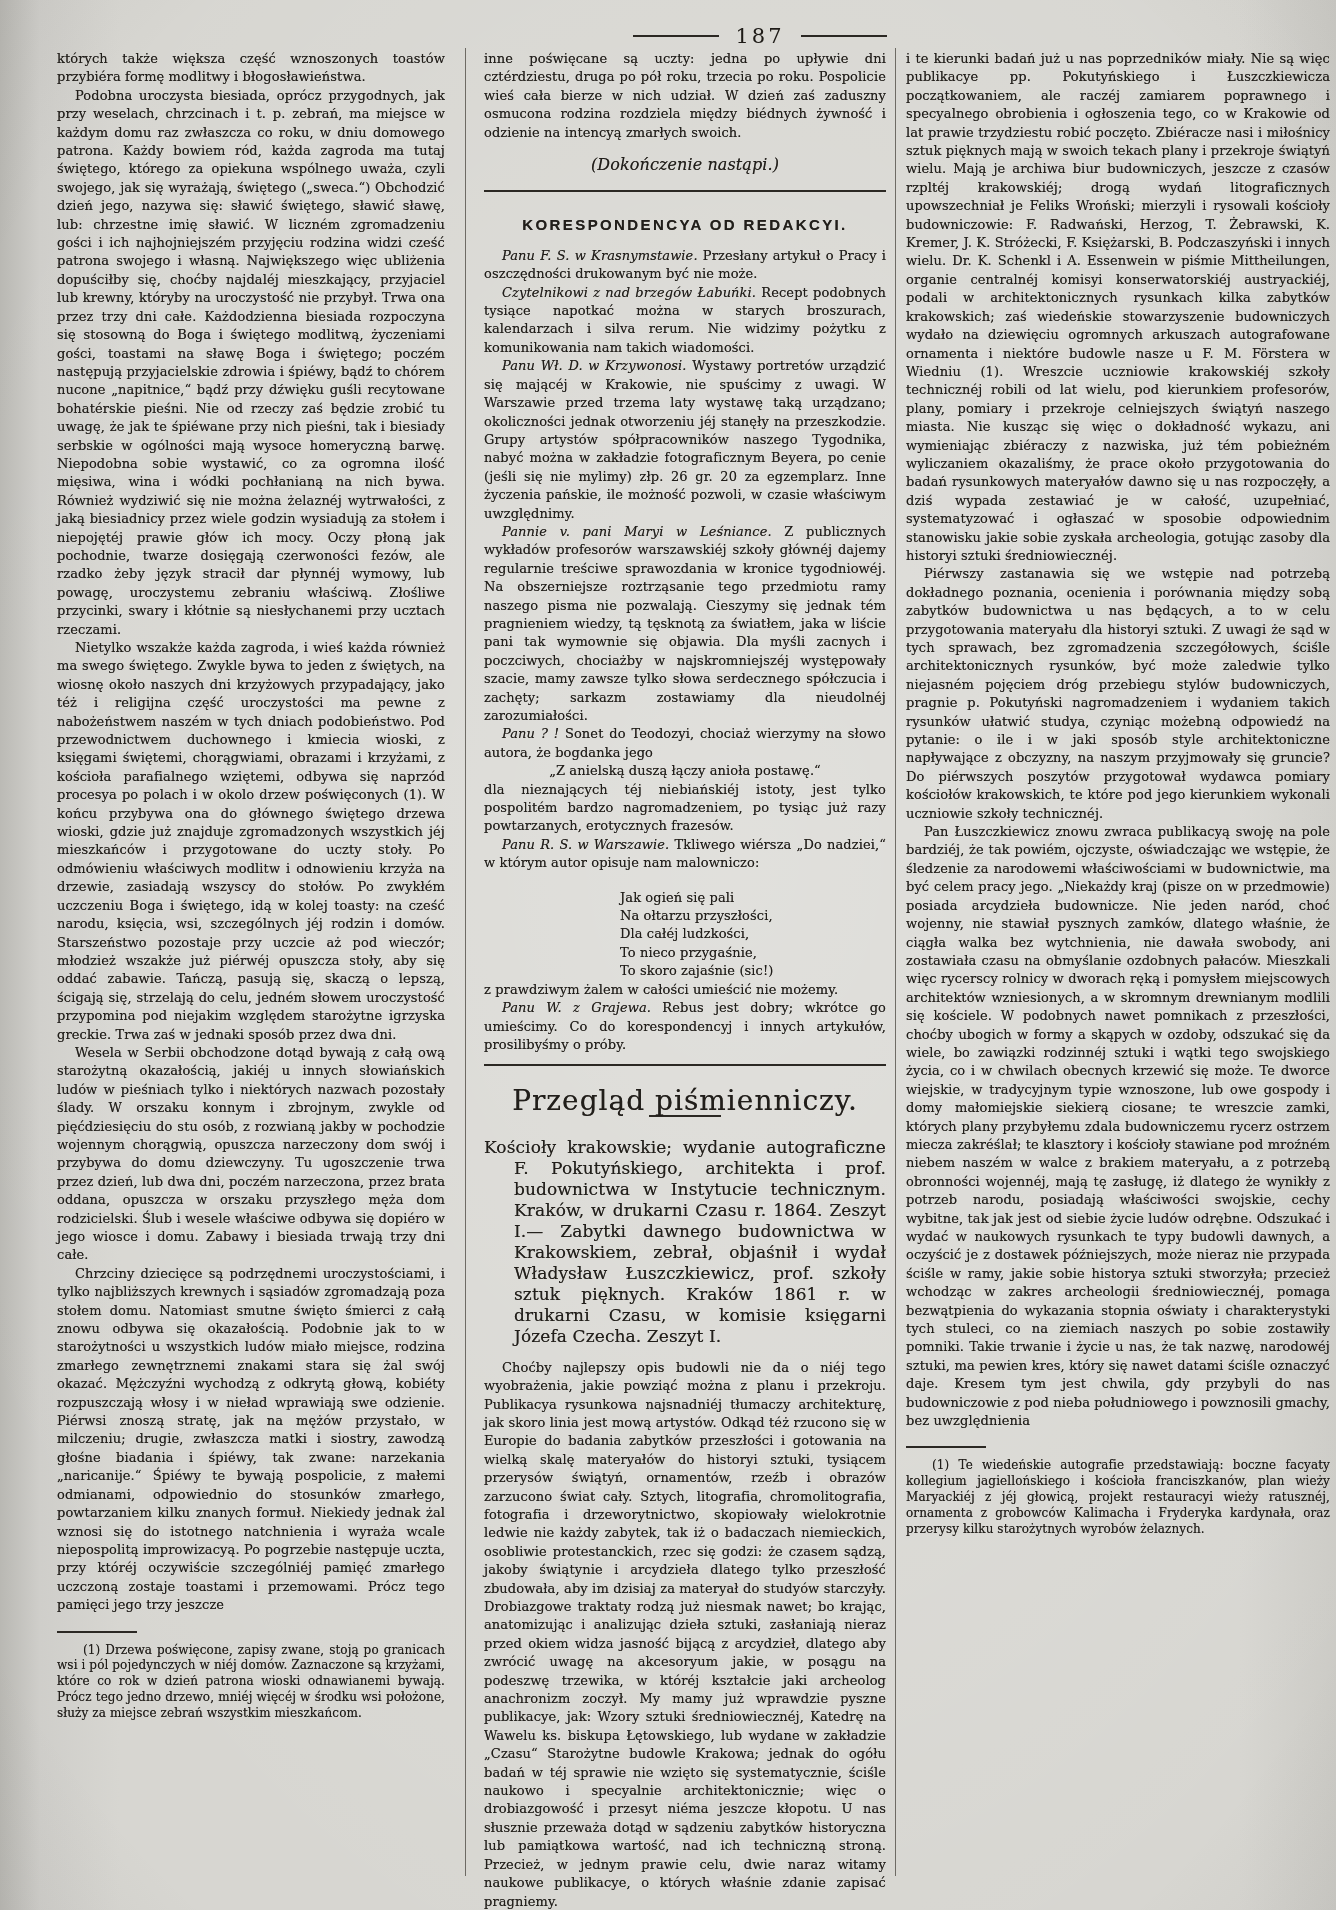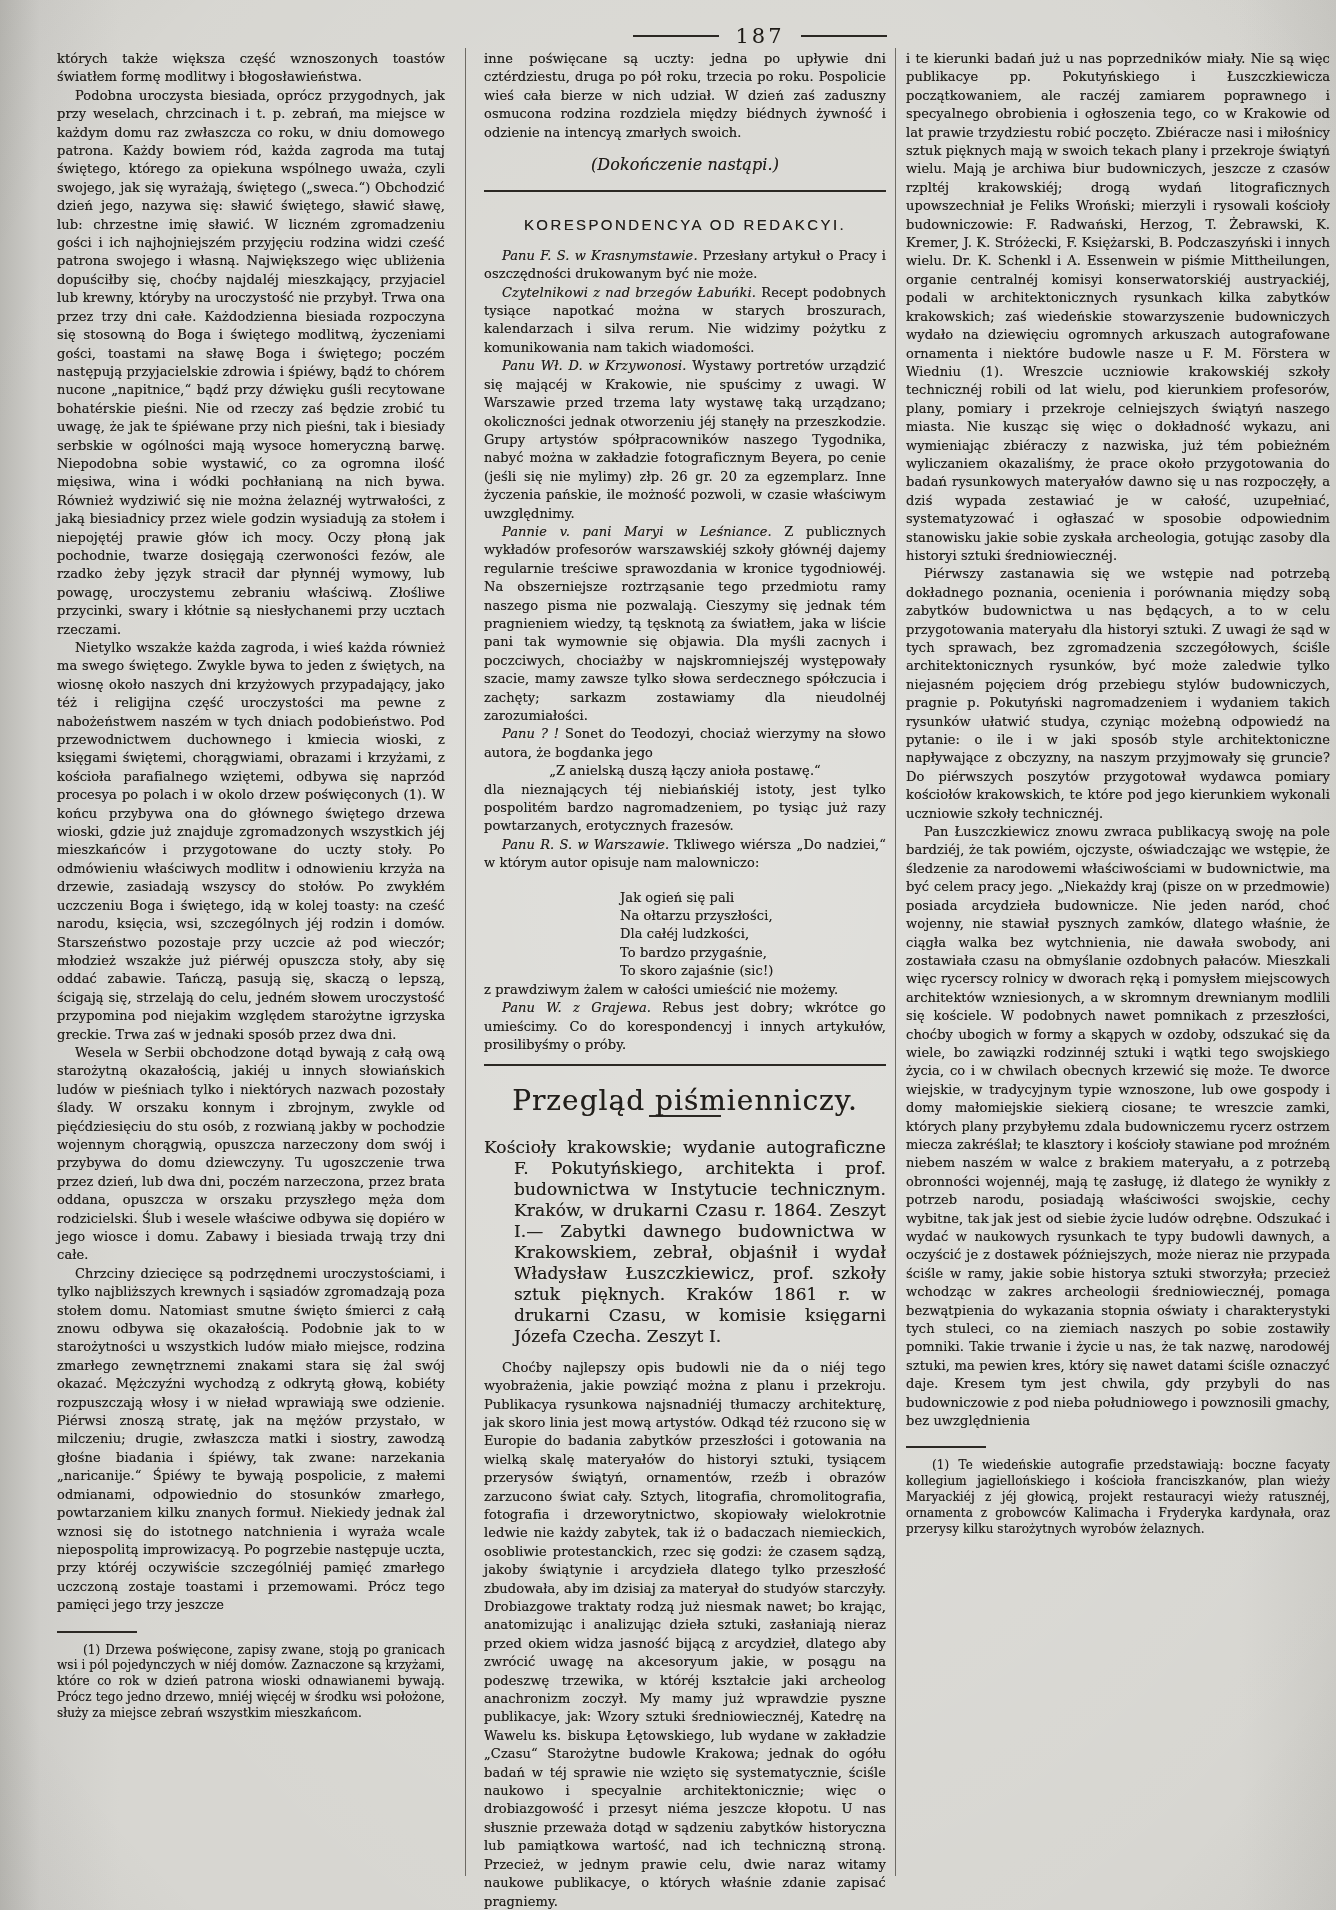--- a/index.html
+++ b/index.html
@@ -23,21 +23,21 @@
   .col p.cont{text-indent:0;}
   .vrule{position:absolute;top:48px;width:1px;height:1828px;background:#4a463f;opacity:0.75;}
   #vrule1{left:465px;}
   #vrule2{left:895px;}
   .page-head{position:absolute;top:24px;left:555px;width:410px;display:flex;
     align-items:center;justify-content:center;gap:16px;}
   .page-head .dash{width:86px;height:2px;background:#2b2823;}
   .page-head .num{font-size:21px;letter-spacing:3px;color:#1e1b17;}
   .tbc{text-align:center;font-style:italic;text-indent:0 !important;margin:14px 0 16px 0 !important;font-size:16px;}
   .xrule{height:2px;background:#2b2823;margin:10px 0 0 0;}
-  .sec-head{font-family:"Liberation Sans","DejaVu Sans",sans-serif;font-weight:normal;
+  .sec-head{font-family:"Liberation Sans","DejaVu Sans",sans-serif;font-weight:bold;
     font-size:15px;letter-spacing:2.4px;text-align:center;text-indent:0 !important;
     margin:24px 0 12px 0 !important;}
   .big-head{font-size:28px;text-align:center;text-indent:0 !important;
     margin:26px 0 4px 0 !important;letter-spacing:1px;}
   .xrule-small{width:72px;height:2px;background:#2b2823;margin:4px auto 20px auto;}
   .lead{font-style:italic;}
   .biblio{font-weight:normal;font-size:17px;line-height:21px;
     padding-left:30px;text-indent:-30px !important;margin:0 0 12px 0 !important;}
   .poem{margin:16px 0 0 136px;text-align:left;}
   .poem div{text-indent:0;}
@@ -53,21 +53,21 @@
 <div class="page-head">
   <div class="dash"></div>
   <div class="num">187</div>
   <div class="dash"></div>
 </div>
 
 <div class="vrule" id="vrule1"></div>
 <div class="vrule" id="vrule2"></div>
 
 <div class="col" id="col1">
-  <p class="cont">których także większa część wznoszonych toastów światłem formę modlitwy i błogosławieństwa.</p>
+  <p class="cont">których także większa część wznoszonych toastów przybiéra formę modlitwy i błogosławieństwa.</p>
   <p>Podobna uroczysta biesiada, oprócz przygodnych, jak przy weselach, chrzcinach i t. p. zebrań, ma miejsce w każdym domu raz zwłaszcza co roku, w dniu domowego patrona. Każdy bowiem ród, każda zagroda ma tutaj świętego, którego za opiekuna wspólnego uważa, czyli swojego, jak się wyrażają, świętego („sweca.“) Obchodzić dzień jego, nazywa się: sławić świętego, sławić sławę, lub: chrzestne imię sławić. W liczném zgromadzeniu gości i ich najhojniejszém przyjęciu rodzina widzi cześć patrona swojego i własną. Największego więc ubliżenia dopuściłby się, choćby najdaléj mieszkający, przyjaciel lub krewny, któryby na uroczystość nie przybył. Trwa ona przez trzy dni całe. Każdodzienna biesiada rozpoczyna się stosowną do Boga i świętego modlitwą, życzeniami gości, toastami na sławę Boga i świętego; poczém następują przyjacielskie zdrowia i śpiéwy, bądź to chórem nucone „napitnice,“ bądź przy dźwięku guśli recytowane bohatérskie pieśni. Nie od rzeczy zaś będzie zrobić tu uwagę, że jak te śpiéwane przy nich pieśni, tak i biesiady serbskie w ogólności mają wysoce homeryczną barwę. Niepodobna sobie wystawić, co za ogromna ilość mięsiwa, wina i wódki pochłanianą na nich bywa. Również wydziwić się nie można żelaznéj wytrwałości, z jaką biesiadnicy przez wiele godzin wysiadują za stołem i niepojętéj prawie głów ich mocy. Oczy płoną jak pochodnie, twarze dosięgają czerwoności fezów, ale rzadko żeby język stracił dar płynnéj wymowy, lub powagę, uroczystemu zebraniu właściwą. Złośliwe przycinki, swary i kłótnie są niesłychanemi przy ucztach rzeczami.</p>
   <p>Nietylko wszakże każda zagroda, i wieś każda również ma swego świętego. Zwykle bywa to jeden z świętych, na wiosnę około naszych dni krzyżowych przypadający, jako téż i religijna część uroczystości ma pewne z nabożeństwem naszém w tych dniach podobieństwo. Pod przewodnictwem duchownego i kmiecia wioski, z księgami świętemi, chorągwiami, obrazami i krzyżami, z kościoła parafialnego wziętemi, odbywa się naprzód procesya po polach i w okolo drzew poświęconych (1). W końcu przybywa ona do głównego świętego drzewa wioski, gdzie już znajduje zgromadzonych wszystkich jéj mieszkańców i przygotowane do uczty stoły. Po odmówieniu właściwych modlitw i odnowieniu krzyża na drzewie, zasiadają wszyscy do stołów. Po zwykłém uczczeniu Boga i świętego, idą w kolej toasty: na cześć narodu, księcia, wsi, szczególnych jéj rodzin i domów. Starszeństwo pozostaje przy uczcie aż pod wieczór; młodzież wszakże już piérwéj opuszcza stoły, aby się oddać zabawie. Tańczą, pasują się, skaczą o lepszą, ścigają się, strzelają do celu, jedném słowem uroczystość przypomina pod niejakim względem starożytne igrzyska greckie. Trwa zaś w jednaki sposób przez dwa dni.</p>
   <p>Wesela w Serbii obchodzone dotąd bywają z całą ową starożytną okazałością, jakiéj u innych słowiańskich ludów w pieśniach tylko i niektórych nazwach pozostały ślady. W orszaku konnym i zbrojnym, zwykle od pięćdziesięciu do stu osób, z rozwianą jakby w pochodzie wojennym chorągwią, opuszcza narzeczony dom swój i przybywa do domu dziewczyny. Tu ugoszczenie trwa przez dzień, lub dwa dni, poczém narzeczona, przez brata oddana, opuszcza w orszaku przyszłego męża dom rodzicielski. Ślub i wesele właściwe odbywa się dopiéro w jego wiosce i domu. Zabawy i biesiada trwają trzy dni całe.</p>
   <p>Chrzciny dziecięce są podrzędnemi uroczystościami, i tylko najbliższych krewnych i sąsiadów zgromadzają poza stołem domu. Natomiast smutne święto śmierci z całą znowu odbywa się okazałością. Podobnie jak to w starożytności u wszystkich ludów miało miejsce, rodzina zmarłego zewnętrznemi znakami stara się żal swój okazać. Mężczyźni wychodzą z odkrytą głową, kobiéty rozpuszczają włosy i w nieład wprawiają swe odzienie. Piérwsi znoszą stratę, jak na mężów przystało, w milczeniu; drugie, zwłaszcza matki i siostry, zawodzą głośne biadania i śpiéwy, tak zwane: narzekania „naricanije.“ Śpiéwy te bywają pospolicie, z małemi odmianami, odpowiednio do stosunków zmarłego, powtarzaniem kilku znanych formuł. Niekiedy jednak żal wznosi się do istotnego natchnienia i wyraża wcale niepospolitą improwizacyą. Po pogrzebie następuje uczta, przy któréj oczywiście szczególniéj pamięć zmarłego uczczoną zostaje toastami i przemowami. Prócz tego pamięci jego trzy jeszcze</p>
   <div class="fn-rule"></div>
   <p class="footnote">(1) Drzewa poświęcone, zapisy zwane, stoją po granicach wsi i pól pojedynczych w niéj domów. Zaznaczone są krzyżami, które co rok w dzień patrona wioski odnawianemi bywają. Prócz tego jedno drzewo, mniéj więcéj w środku wsi położone, służy za miejsce zebrań wszystkim mieszkańcom.</p>
 </div>
 
 <div class="col" id="col2">
   <p class="cont">inne poświęcane są uczty: jedna po upływie dni cztérdziestu, druga po pół roku, trzecia po roku. Pospolicie wieś cała bierze w nich udział. W dzień zaś zaduszny osmucona rodzina rozdziela między biédnych żywność i odzienie na intencyą zmarłych swoich.</p>
@@ -80,21 +80,21 @@
   <p><span class="lead">Panu Wł. D. w Krzywonosi.</span> <span>Wystawy portretów urządzić się mającéj w Krakowie, nie spuścimy z uwagi. W Warszawie przed trzema laty wystawę taką urządzano; okoliczności jednak otworzeniu jéj stanęły na przeszkodzie. Grupy artystów spółpracowników naszego Tygodnika, nabyć można w zakładzie fotograficznym Beyera, po cenie (jeśli się nie mylimy) złp. 26 gr. 20 za egzemplarz. Inne życzenia pańskie, ile możność pozwoli, w czasie właściwym uwzględnimy.</span></p>
   <p><span class="lead">Pannie v. pani Maryi w Leśniance.</span> <span>Z publicznych wykładów profesorów warszawskiéj szkoły głównéj dajemy regularnie treściwe sprawozdania w kronice tygodniowéj. Na obszerniejsze roztrząsanie tego przedmiotu ramy naszego pisma nie pozwalają. Cieszymy się jednak tém pragnieniem wiedzy, tą tęsknotą za światłem, jaka w liście pani tak wymownie się objawia. Dla myśli zacnych i poczciwych, chociażby w najskromniejszéj występowały szacie, mamy zawsze tylko słowa serdecznego spółczucia i zachęty; sarkazm zostawiamy dla nieudolnéj zarozumiałości.</span></p>
   <p><span class="lead">Panu ? !</span> <span>Sonet do Teodozyi, chociaż wierzymy na słowo autora, że bogdanka jego</span></p>
   <p class="quote-line">„Z anielską duszą łączy anioła postawę.“</p>
   <p class="cont">dla nieznających téj niebiańskiéj istoty, jest tylko pospolitém bardzo nagromadzeniem, po tysiąc już razy powtarzanych, erotycznych frazesów.</p>
   <p><span class="lead">Panu R. S. w Warszawie.</span> <span>Tkliwego wiérsza „Do nadziei,“ w którym autor opisuje nam malowniczo:</span></p>
   <div class="poem">
     <div>Jak ogień się pali</div>
     <div>Na ołtarzu przyszłości,</div>
     <div>Dla całéj ludzkości,</div>
-    <div>To bardzo przygaśnie,</div>
+    <div>To nieco przygaśnie,</div>
     <div>To skoro zajaśnie (sic!)</div>
   </div>
   <p class="cont">z prawdziwym żalem w całości umieścić nie możemy.</p>
   <p><span class="lead">Panu W. z Grajewa.</span> <span>Rebus jest dobry; wkrótce go umieścimy. Co do korespondencyj i innych artykułów, prosilibyśmy o próby.</span></p>
 
   <div class="xrule"></div>
   <p class="big-head">Przegląd piśmienniczy.</p>
   <div class="xrule-small"></div>
   <p class="biblio">Kościoły krakowskie; wydanie autograficzne F. Pokutyńskiego, architekta i prof. budownictwa w Instytucie technicznym. Kraków, w drukarni Czasu r. 1864. Zeszyt I.— Zabytki dawnego budownictwa w Krakowskiem, zebrał, objaśnił i wydał Władysław Łuszczkiewicz, prof. szkoły sztuk pięknych. Kraków 1861 r. w drukarni Czasu, w komisie księgarni Józefa Czecha. Zeszyt I.</p>
   <p>Choćby najlepszy opis budowli nie da o niéj tego wyobrażenia, jakie powziąć można z planu i przekroju. Publikacya rysunkowa najsnadniéj tłumaczy architekturę, jak skoro linia jest mową artystów. Odkąd téż rzucono się w Europie do badania zabytków przeszłości i gotowania na wielką skalę materyałów do historyi sztuki, tysiącem przerysów świątyń, ornamentów, rzeźb i obrazów zarzucono świat cały. Sztych, litografia, chromolitografia, fotografia i drzeworytnictwo, skopiowały wielokrotnie ledwie nie każdy zabytek, tak iż o badaczach niemieckich, osobliwie protestanckich, rzec się godzi: że czasem sądzą, jakoby świątynie i arcydzieła dlatego tylko przeszłość zbudowała, aby im dzisiaj za materyał do studyów starczyły. Drobiazgowe traktaty rodzą już niesmak nawet; bo krając, anatomizując i analizując dzieła sztuki, zasłaniają nieraz przed okiem widza jasność bijącą z arcydzieł, dlatego aby zwrócić uwagę na akcesoryum jakie, w posągu na podeszwę trzewika, w któréj kształcie jaki archeolog anachronizm zoczył. My mamy już wprawdzie pyszne publikacye, jak: Wzory sztuki średniowiecznéj, Katedrę na Wawelu ks. biskupa Łętowskiego, lub wydane w zakładzie „Czasu“ Starożytne budowle Krakowa; jednak do ogółu badań w téj sprawie nie wzięto się systematycznie, ściśle naukowo i specyalnie architektonicznie; więc o drobiazgowość i przesyt niéma jeszcze kłopotu. U nas słusznie przeważa dotąd w sądzeniu zabytków historyczna lub pamiątkowa wartość, nad ich techniczną stroną. Przecież, w jednym prawie celu, dwie naraz witamy naukowe publikacye, o których właśnie zdanie zapisać pragniemy.</p>

